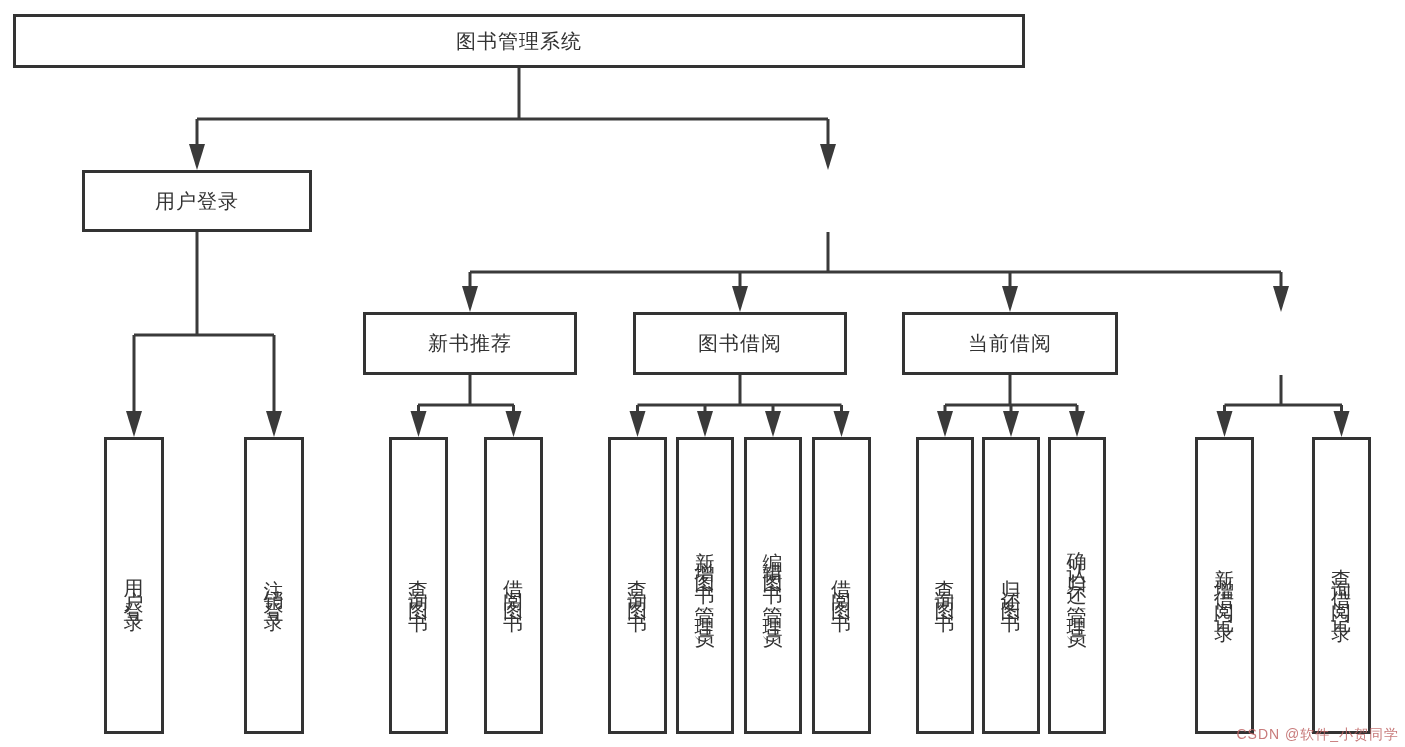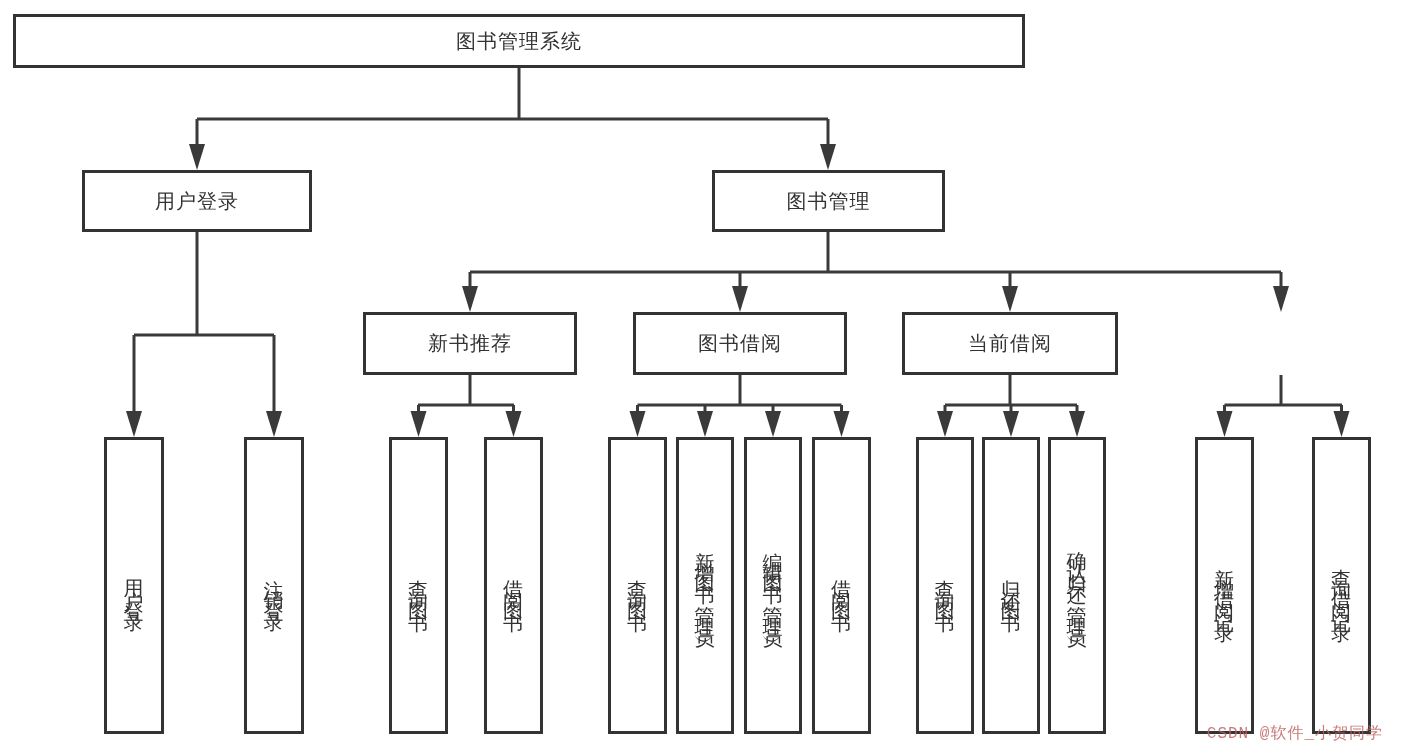--- a/index.html
+++ b/index.html
@@ -22,23 +22,23 @@
   .hlabel{
     font-size:20px;color:#333333;letter-spacing:1px;white-space:nowrap;
   }
   .vlabel{
     writing-mode:vertical-rl;
     text-orientation:mixed;
     font-size:20px;color:#333333;
     letter-spacing:11px;line-height:1;white-space:nowrap;
   }
   #watermark{
-    position:absolute;right:22px;bottom:3px;z-index:3;
-    font-size:16px;color:rgba(190,100,100,0.85);
-    letter-spacing:1px;white-space:nowrap;font-family:Liberation Mono, monospace;
+    position:absolute;right:6px;bottom:3px;z-index:3;
+    font-size:14px;color:rgba(190,100,100,0.85);
+    letter-spacing:1px;white-space:nowrap;
   }
 </style>
 </head>
 <body>
 
 <div id="canvas">
 
   <svg id="connectors" width="1405" height="747" viewBox="0 0 1405 747">
     <path d="M519 68 V119 M197 119 H828 M197 119 V150 M828 119 V150
          M197 232 V335 M134 335 H274 M134 335 V416 M274 335 V416
@@ -69,23 +69,20 @@
       <polygon points="1333.5,411 1349.5,411 1341.5,437"></polygon>
     </g>
   </svg>
 
   <div class="node" style="left:13px;top:14px;width:1012px;height:54px;">
     <span class="hlabel">图书管理系统</span>
   </div>
 
   <div class="node" style="left:82px;top:170px;width:230px;height:62px;">
     <span class="hlabel">用户登录</span>
-  </div>
-  <div class="node" style="left:712px;top:170px;width:233px;height:62px;">
-    <span class="hlabel">图书管理</span>
   </div>
 
   <div class="node" style="left:363px;top:312px;width:214px;height:63px;align-items:center;">
     <span class="hlabel">新书推荐</span>
   </div>
   <div class="node" style="left:633px;top:312px;width:214px;height:63px;">
     <span class="hlabel">图书借阅</span>
   </div>
   <div class="node" style="left:902px;top:312px;width:216px;height:63px;">
     <span class="hlabel">当前借阅</span>

